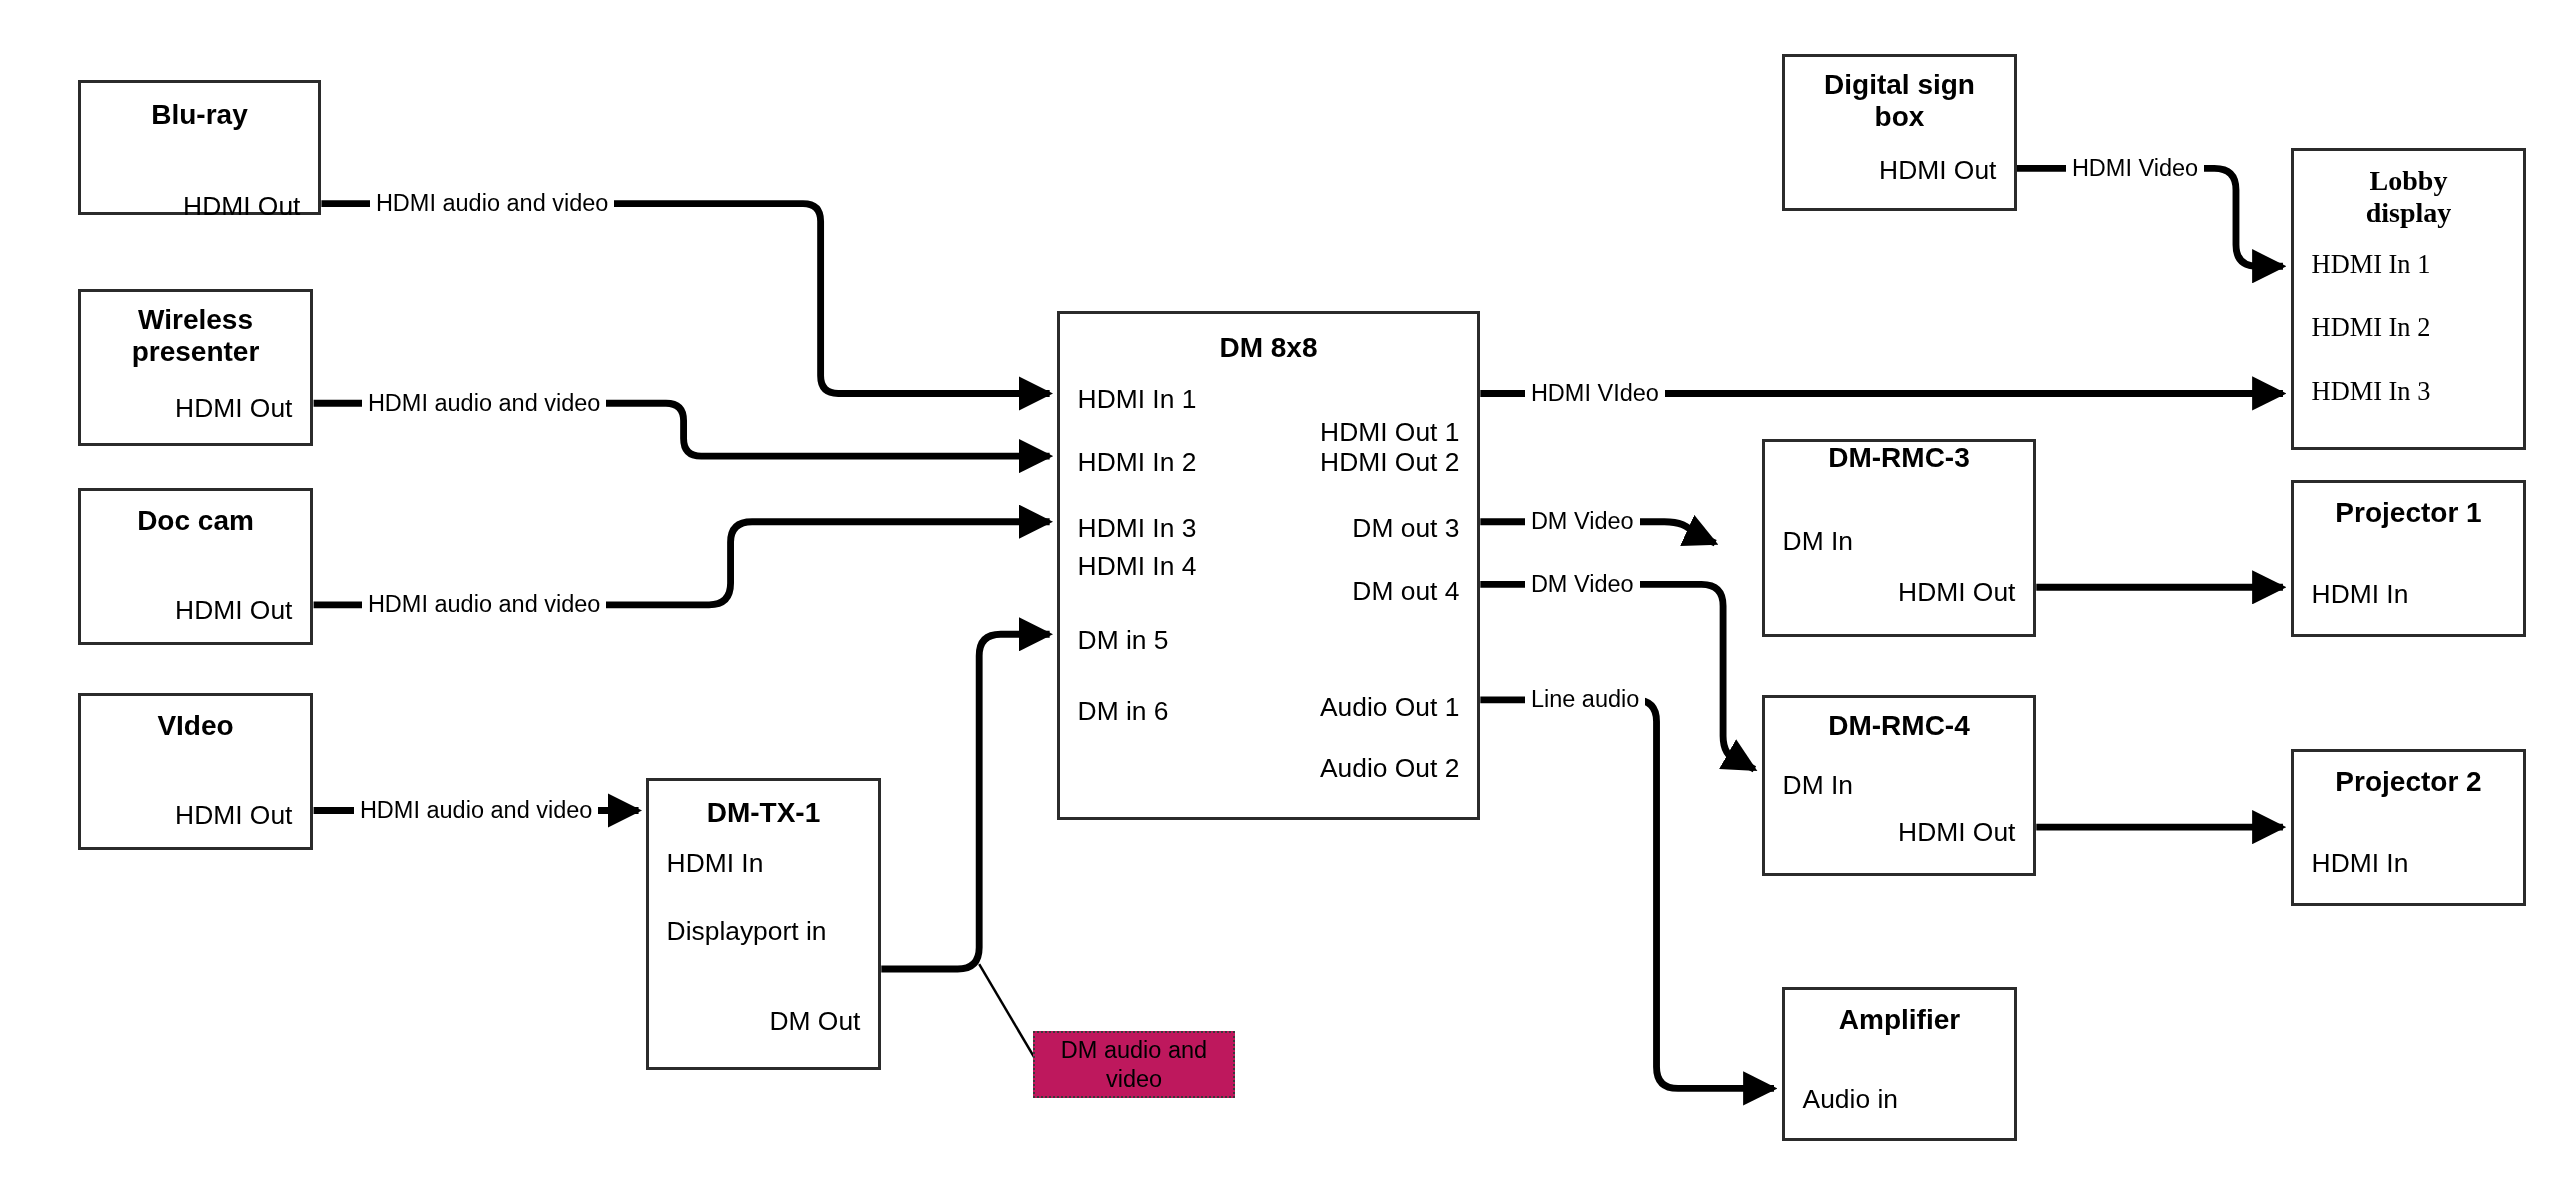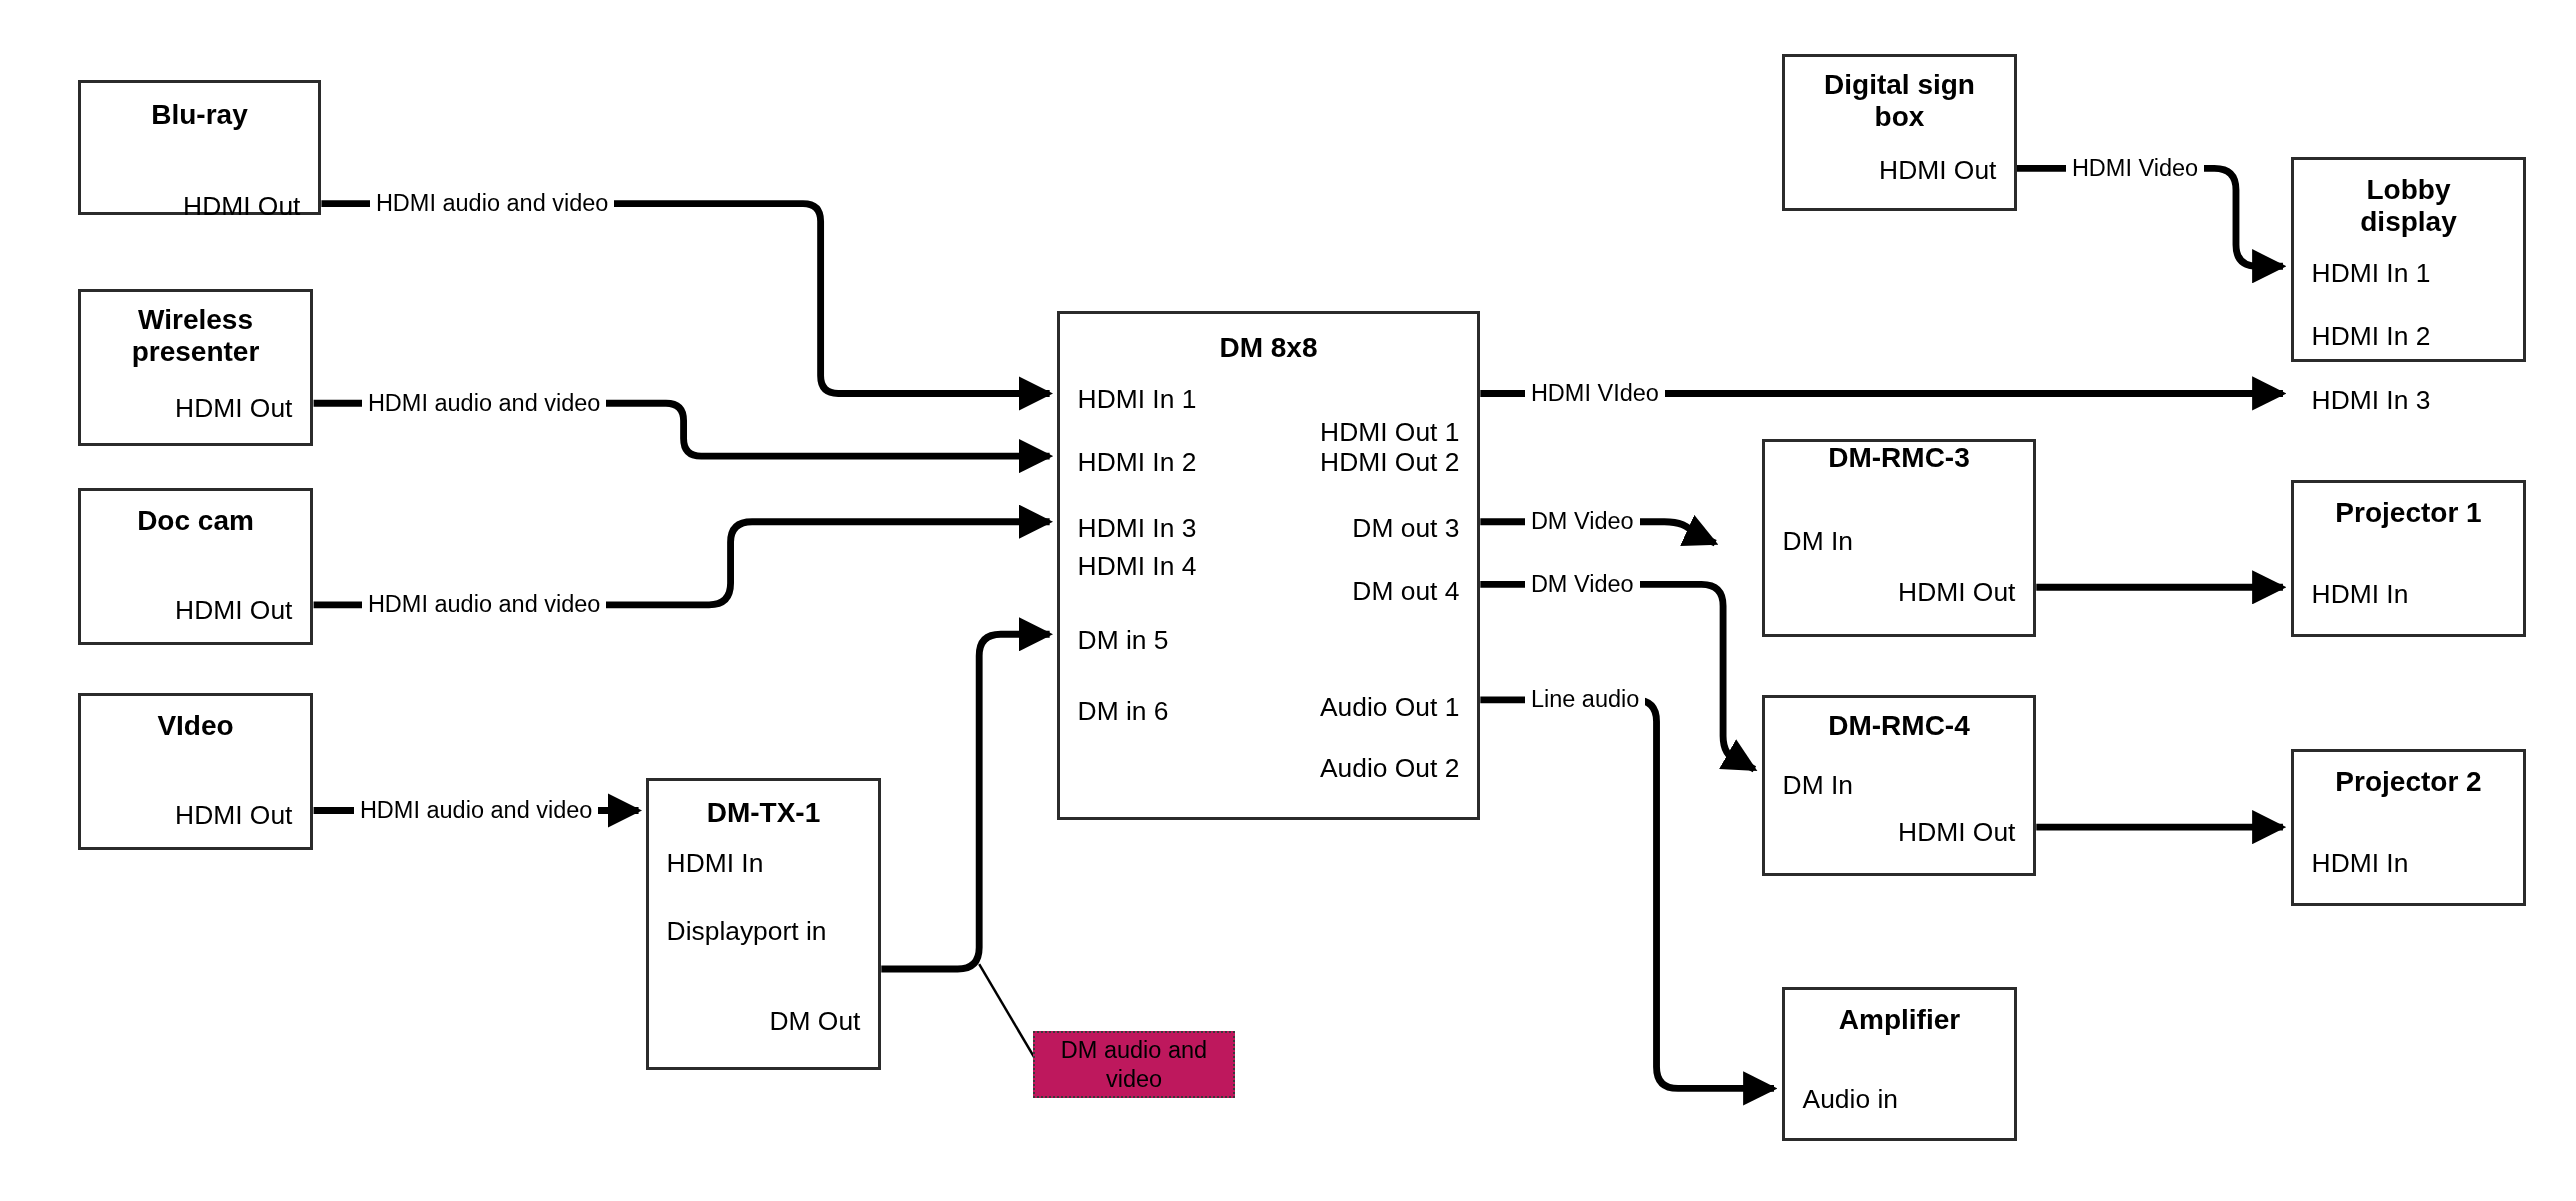--- a/index.html
+++ b/index.html
@@ -153,21 +153,21 @@
     <div class="port right" style="top:264px;">DM out 4</div>
     <div class="port right" style="top:380px;">Audio Out 1</div>
     <div class="port right" style="top:441px;">Audio Out 2</div>
   </div>
 
   <div class="node" style="left:1782px; top:54px; width:235px; height:157px;">
     <div class="title" style="top:11.7px; padding:0 35px;">Digital sign box</div>
     <div class="port right" style="top:100px;">HDMI Out</div>
   </div>
 
-  <div class="node" style="left:2291px; top:157px; width:235px; height:205px;">
+  <div class="node" style="left:2291px; top:148px; width:235px; height:302px;font-family:Liberation Serif, serif;">
     <div class="title" style="top:13.7px; padding:0 41px;">Lobby display</div>
     <div class="port left" style="top:100px;">HDMI In 1</div>
     <div class="port left" style="top:163px;">HDMI In 2</div>
     <div class="port left" style="top:227px;">HDMI In 3</div>
   </div>
 
   <div class="node" style="left:1762px; top:439px; width:274px; height:198px;">
     <div class="title" style="top:0;">DM-RMC-3</div>
     <div class="port left" style="top:86px;">DM In</div>
     <div class="port right" style="top:137px;">HDMI Out</div>

